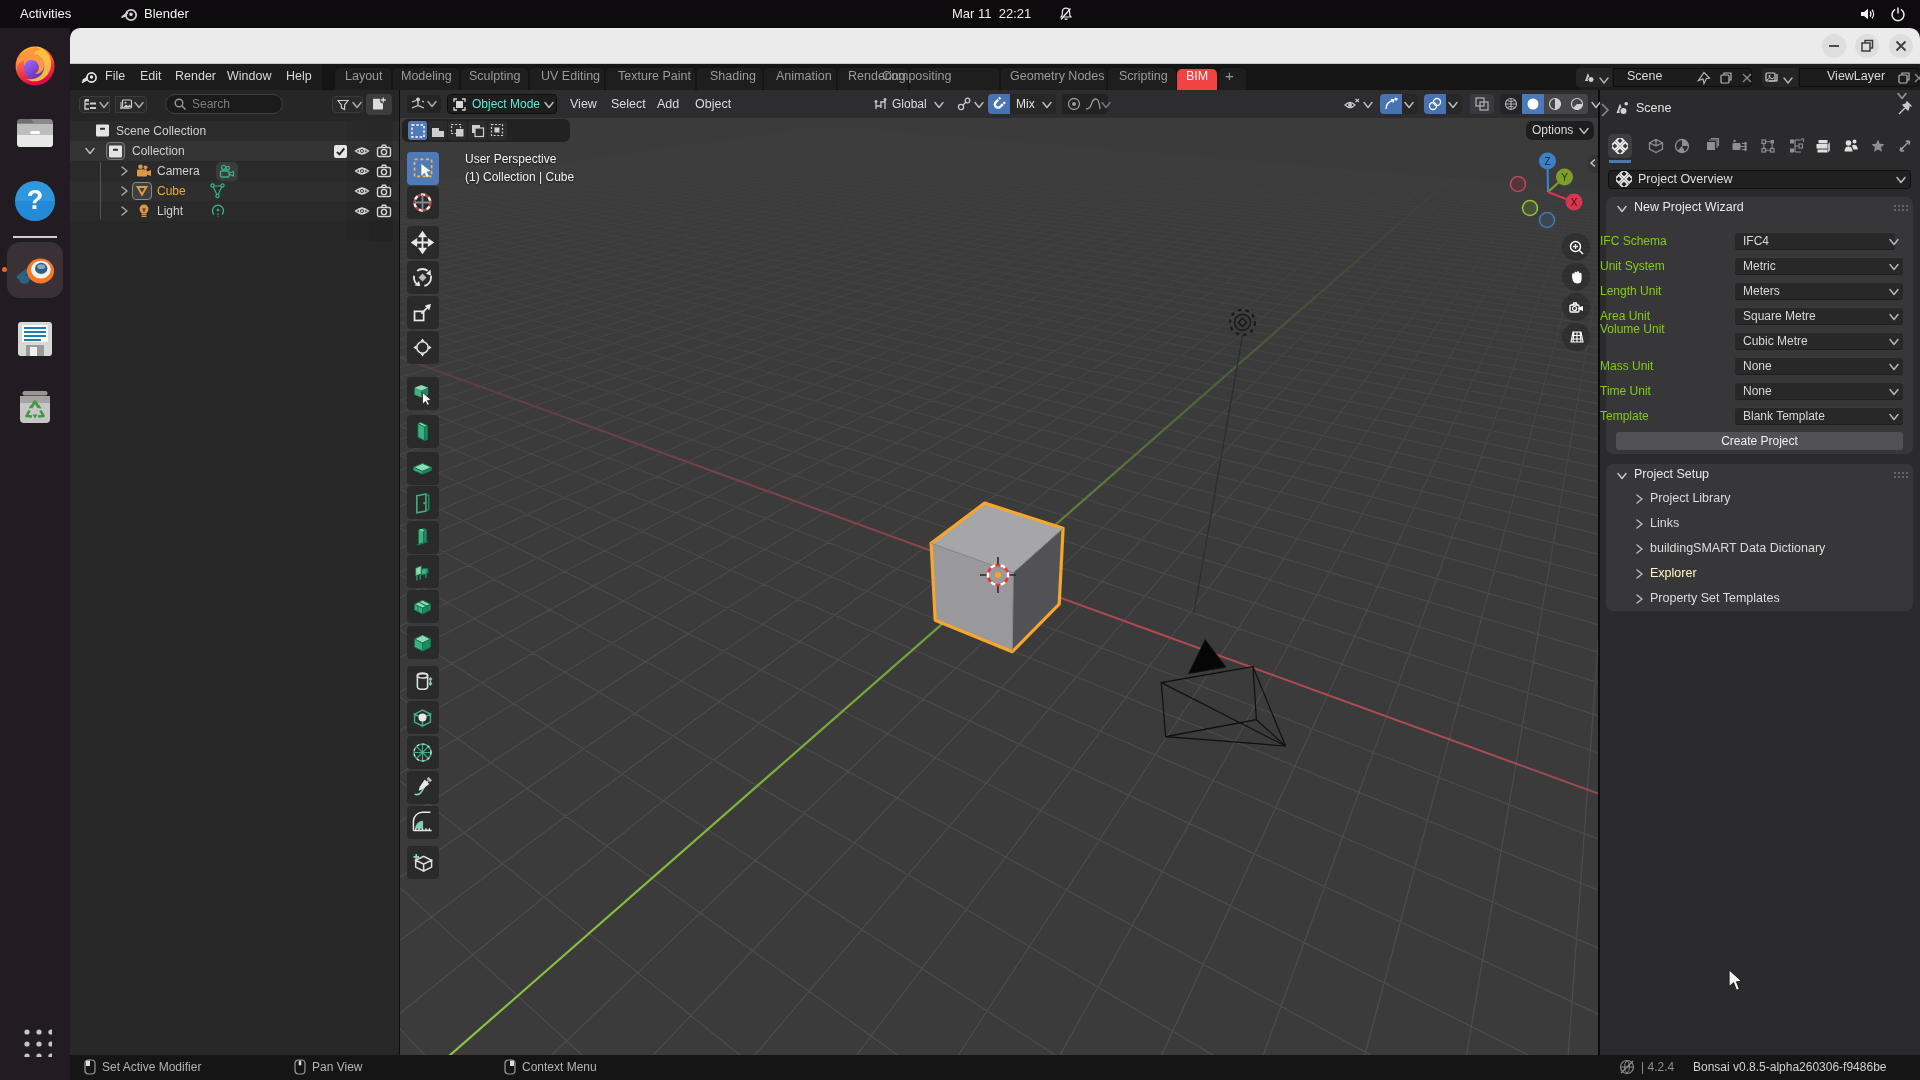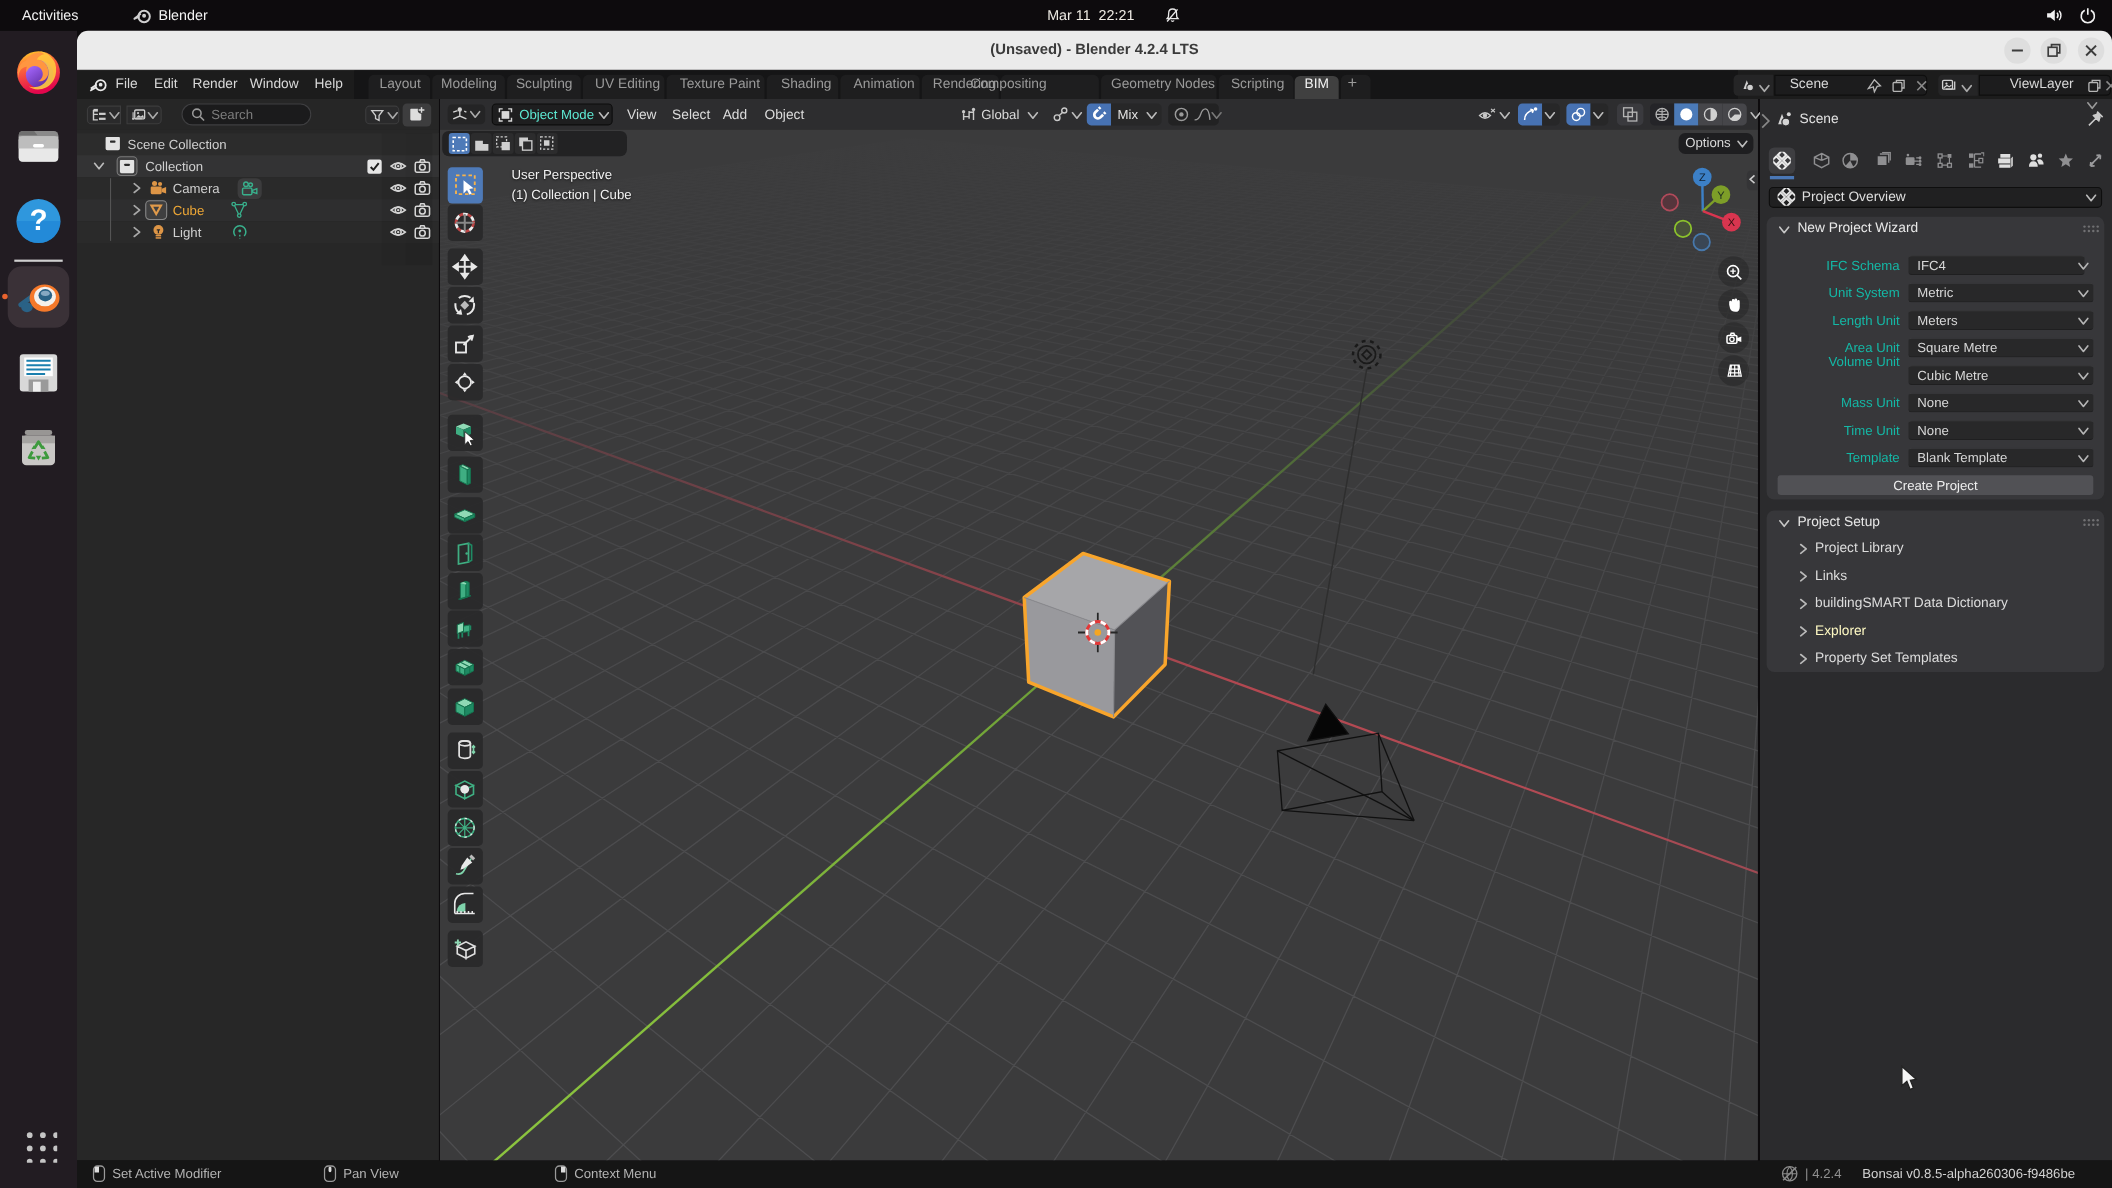--- a/index.html
+++ b/index.html
@@ -21,21 +21,21 @@
 #outliner .hdr{position:absolute;left:0;top:0;width:329px;height:28px;background:#262626}
 .orow{position:absolute;left:0;width:329px;height:20px;font-size:12px;color:#cfcfcf;line-height:20px}
 
 #viewport{left:400px;top:90px;width:1198px;height:965px;background:#3b3b3c}
 #vhead{position:absolute;left:0;top:0;width:1198px;height:28px;background:#2d2d2f;color:#dcdcdc;font-size:12.5px}
 #vcanvas{position:absolute;left:0;top:28px;width:1198px;height:937px}
 
 #props{left:1600px;top:90px;width:320px;height:965px;background:#2b2b2d;color:#d5d5d5;font-size:12.5px}
 .panel{position:absolute;left:6px;width:307px;background:#37373a;border-radius:7px}
 .drop{position:absolute;height:18px;background:#282829;border-radius:3px;border-top:1px solid #3a3a3c;border-bottom:1px solid #1f1f20;font-size:12px;color:#d8d8d8;line-height:17px}
-.lbl{position:absolute;height:18px;text-align:right;font-size:12px;color:#14b8a6;line-height:18px}
+.lbl{position:absolute;height:18px;font-size:12px;color:#84cc16;line-height:18px}
 
 #sbar{left:70px;top:1055px;width:1850px;height:25px;background:#151515;color:#b3b3b3;font-size:12px}
 #sbar .s{position:absolute;top:5px}
 </style></head><body>
 <div id="page">
 <div id="gbar" class="abs">
       <span class="it" style="left:20px">Activities</span>
       <svg class="abs" style="left:120px;top:5px" width="18" height="18" viewBox="0 0 18 18">
         <circle cx="11" cy="10" r="5.2" fill="none" stroke="#cfcfcf" stroke-width="1.8"></circle>
         <circle cx="11" cy="9.4" r="1.8" fill="#cfcfcf"></circle>
@@ -124,21 +124,20 @@
         <circle cx="32" cy="8" r="2.6" fill="#c5c5c5"></circle>
         <circle cx="8" cy="20" r="2.6" fill="#c5c5c5"></circle>
         <circle cx="20" cy="20" r="2.6" fill="#c5c5c5"></circle>
         <circle cx="32" cy="20" r="2.6" fill="#c5c5c5"></circle>
         <circle cx="8" cy="32" r="2.6" fill="#c5c5c5"></circle>
         <circle cx="20" cy="32" r="2.6" fill="#c5c5c5"></circle>
         <circle cx="32" cy="32" r="2.6" fill="#c5c5c5"></circle>
       </svg>
     </div>
 <div id="titlebar" class="abs">
-      <div class="t">(Unsaved) - Blender 4.2.4 LTS</div>
       <div class="wbtn" style="left:1752px"></div>
       <div class="wbtn" style="left:1785px"></div>
       <div class="wbtn" style="left:1819px"></div>
       <svg class="abs" style="left:1752px;top:6px" width="24" height="24" viewBox="0 0 24 24">
         <path d="M7 12 H17" stroke="#3c3c3c" stroke-width="1.8"></path>
       </svg>
       <svg class="abs" style="left:1785px;top:6px" width="24" height="24" viewBox="0 0 24 24">
         <rect x="7" y="9" width="8" height="8" fill="none" stroke="#3c3c3c" stroke-width="1.5"></rect>
         <path d="M10 9 V6.5 H17.5 V14 H15" fill="none" stroke="#3c3c3c" stroke-width="1.5"></path>
       </svg>
@@ -174,21 +173,21 @@
       <span class="tab" style="left:331px">Modeling</span>
       <span class="tab" style="left:399px">Sculpting</span>
       <span class="tab" style="left:471px">UV Editing</span>
       <span class="tab" style="left:548px">Texture Paint</span>
       <span class="tab" style="left:640px">Shading</span>
       <span class="tab" style="left:706px">Animation</span>
       <span class="tab" style="left:778px">Rendering</span>
       <span class="tab" style="left:812px">Compositing</span>
       <span class="tab" style="left:940px">Geometry Nodes</span>
       <span class="tab" style="left:1049px">Scripting</span>
-      <div class="abs" style="left:1107px;top:5px;width:40px;height:21px;background:#404040;border-radius:5px 5px 0 0;text-align:center;color:#f2f2f2">BIM</div>
+      <div class="abs" style="left:1107px;top:5px;width:40px;height:21px;background:#ef4444;border-radius:5px 5px 0 0;text-align:center;color:#f2f2f2">BIM</div>
       <span class="tab" style="left:1155px;font-size:15px;top:3px">+</span>
       <div class="abs" style="left:1506px;top:4px;width:36px;height:19px;background:#252526;border-radius:4px 0 0 4px"></div>
       <svg class="abs" style="left:1510px;top:5px" width="16" height="16" viewBox="0 0 16 16">
         <path d="M5 12 8 4 11 12Z" fill="#d0d0d0"></path>
         <circle cx="11" cy="10.5" r="3" fill="#d0d0d0" stroke="#252526" stroke-width="1"></circle>
       </svg>
       <svg class="abs" style="left:1528px;top:10px" width="12" height="12" viewBox="0 0 12 12">
         <path d="M2 4 6 9 10 4" fill="none" stroke="#aaa" stroke-width="1.6" stroke-linecap="round" stroke-linejoin="round"></path>
       </svg>
       <div class="abs" style="left:1543px;top:4px;width:139px;height:19px;background:#1c1c1d;border-radius:0 4px 4px 0;border:1px solid #0e0e0e"></div>

